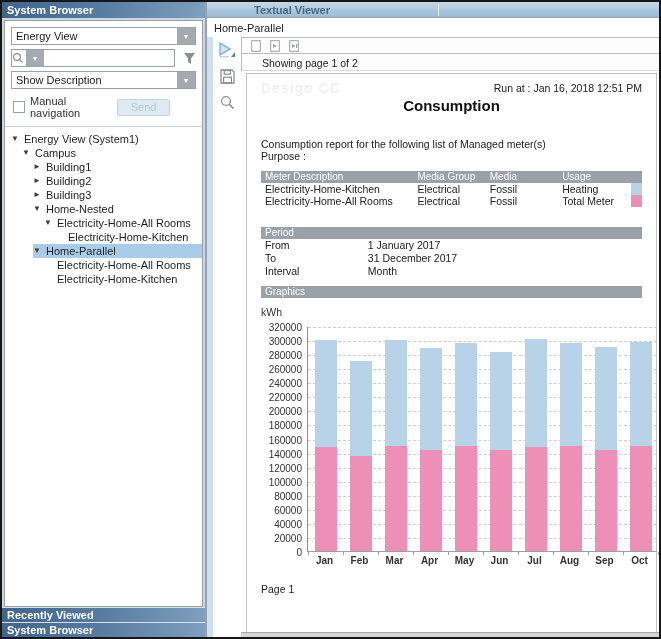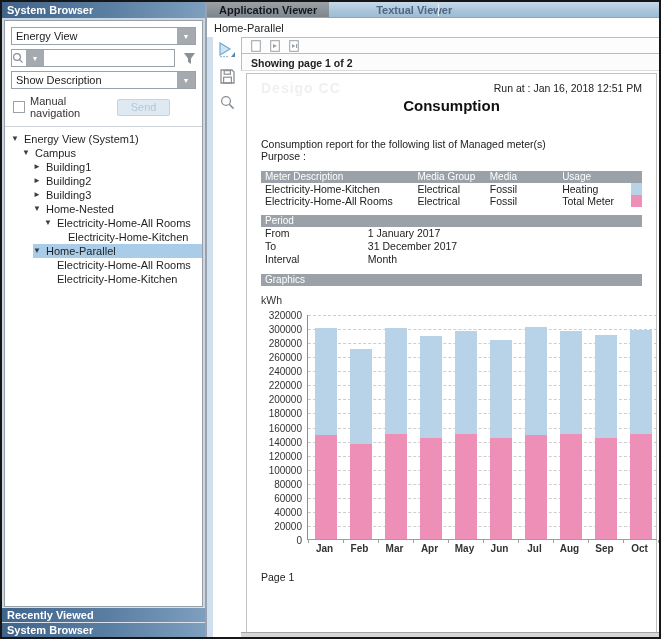--- a/index.html
+++ b/index.html
@@ -43,37 +43,37 @@
   .tab.inactive{color:#4c6882;padding-left:47px;}
   .tab-sep{position:absolute;left:231px;top:2px;width:1px;height:12px;background:#e6eef5;}
   .breadcrumb-row{height:19px;font-size:11px;color:#222;padding:4px 0 0 7px;background:#fff;flex:0 0 auto;}
   .viewer-body{flex:1;display:flex;overflow:hidden;}
   .leftstrip{width:6px;background:#cfdfee;flex:0 0 auto;}
   .toolcol{width:28px;flex:0 0 auto;display:flex;flex-direction:column;align-items:center;padding-top:5px;gap:11px;}
   .main-col{flex:1;display:flex;flex-direction:column;overflow:hidden;position:relative;}
   .icons-row{height:17px;border:1px solid #bcbcbc;border-right:0;background:#fdfdfd;
     display:flex;align-items:center;gap:9px;padding-left:9px;flex:0 0 auto;}
   .showing-row{height:17px;border-left:1px solid #bcbcbc;border-bottom:1px solid #dcdcdc;background:#fcfcfc;
-    font-size:10.5px;font-weight:bold;color:#222;padding:3px 0 0 9px;flex:0 0 auto;}
+    font-size:10.5px;font-weight:normal;color:#222;padding:3px 0 0 20px;flex:0 0 auto;}
   .report-scroll{flex:1;position:relative;overflow:hidden;background:#fff;}
   .page{position:absolute;left:5px;top:2px;right:2px;height:600px;background:#fff;
     border:1px solid #c2c2c2;padding:5px 14px 0 14px;color:#222;}
   .page-header{display:flex;justify-content:space-between;align-items:center;height:18px;}
   .watermark{font-size:14px;font-weight:bold;color:#f0f0f0;letter-spacing:1px;}
   .run-at{font-size:10.5px;color:#222;}
   .rpt-title{text-align:center;font-size:15px;font-weight:bold;color:#111;margin-top:0px;}
   .purpose{margin-top:24px;font-size:10.5px;line-height:12px;}
   .rpt-bar{background:#9aa1a8;color:#fff;font-size:10px;height:12px;line-height:12px;padding-left:4px;}
   .meter-grid{display:grid;grid-template-columns:40% 19% 19% 19% 3%;}
   .meter-grid.head{background:#9aa1a8;color:#fff;font-size:10px;height:12px;line-height:12px;margin-top:9px;}
   .meter-grid.head div{padding-left:4px;}
   .mrow{font-size:10.5px;height:12px;line-height:12px;}
   .mrow div{padding-left:4px;white-space:nowrap;overflow:hidden;}
   .swatch{padding:0 !important;}
-  .period-block{margin-top:8px;}
+  .period-block{margin-top:20px;}
   .prow{display:grid;grid-template-columns:27% 73%;font-size:10.5px;height:13px;line-height:13px;}
   .prow div{padding-left:4px;}
   .graphics-bar{margin-top:8px;}
   .kwh{margin-top:8px;font-size:10.5px;color:#333;}
   .chart{display:flex;margin-top:9px;}
   .ylabels{position:relative;width:46px;height:225px;flex:0 0 auto;}
   .ylab{position:absolute;right:5px;font-size:10px;color:#333;width:46px;text-align:right;}
   .plot-wrap{flex:0 0 auto;}
   .plot{position:relative;width:350px;height:225px;border-left:1px solid #8f8f8f;border-bottom:1px solid #9f9f9f;}
   .gridline{position:absolute;left:0;width:100%;height:0;border-top:1px dashed #cdcdcd;}
@@ -198,21 +198,20 @@
             </div>
           </div>
         </div>
     </div>
     <div class="accordion">Recently Viewed</div>
     <div class="accordion">System Browser</div>
   </div>
 
   <div class="right-panel">
     <div class="tabbar">
-      <div class="tab active">Application Viewer</div>
       <div class="tab inactive">Textual Viewer</div>
       <div class="tab-sep"></div>
     </div>
     <div class="breadcrumb-row">Home-Parallel</div>
     <div class="viewer-body">
       <div class="leftstrip"></div>
       <div class="toolcol">
         <span>
           <svg width="18" height="16" viewBox="0 0 18 16">
               <path d="M2 1 L12 7 L2 13 Z" fill="#cfe4f3" stroke="#6fa8cf" stroke-width="1.2"></path>

